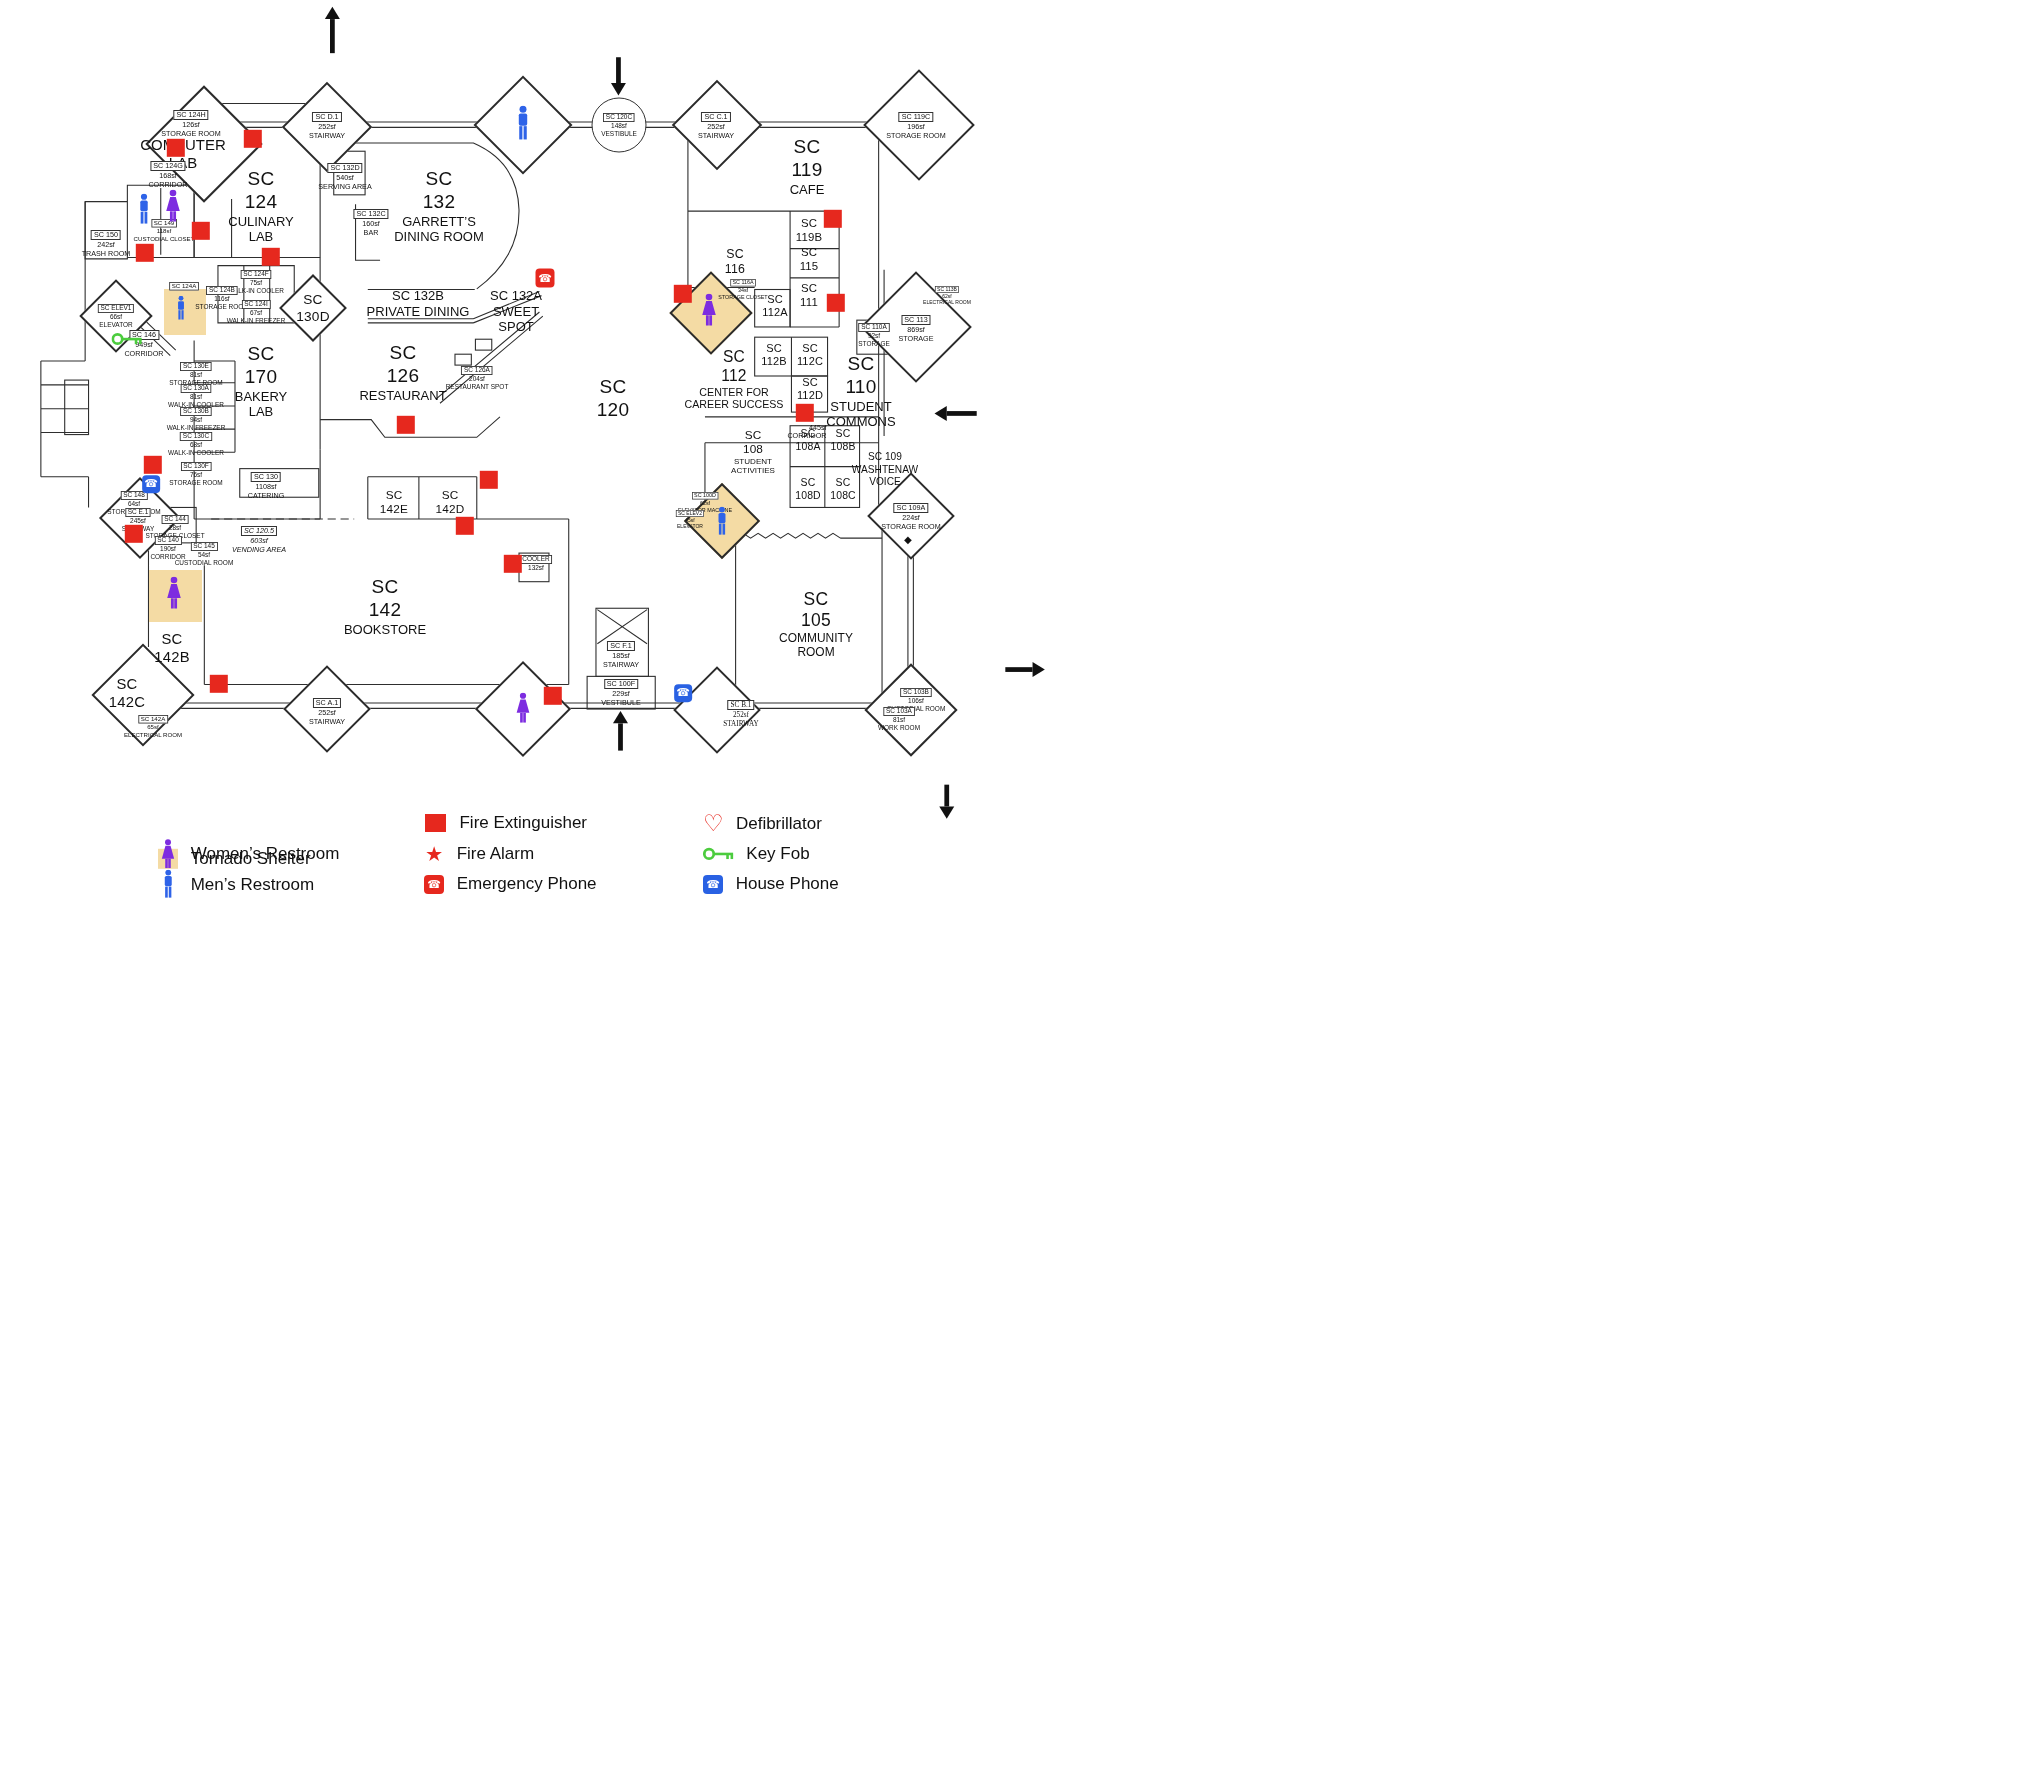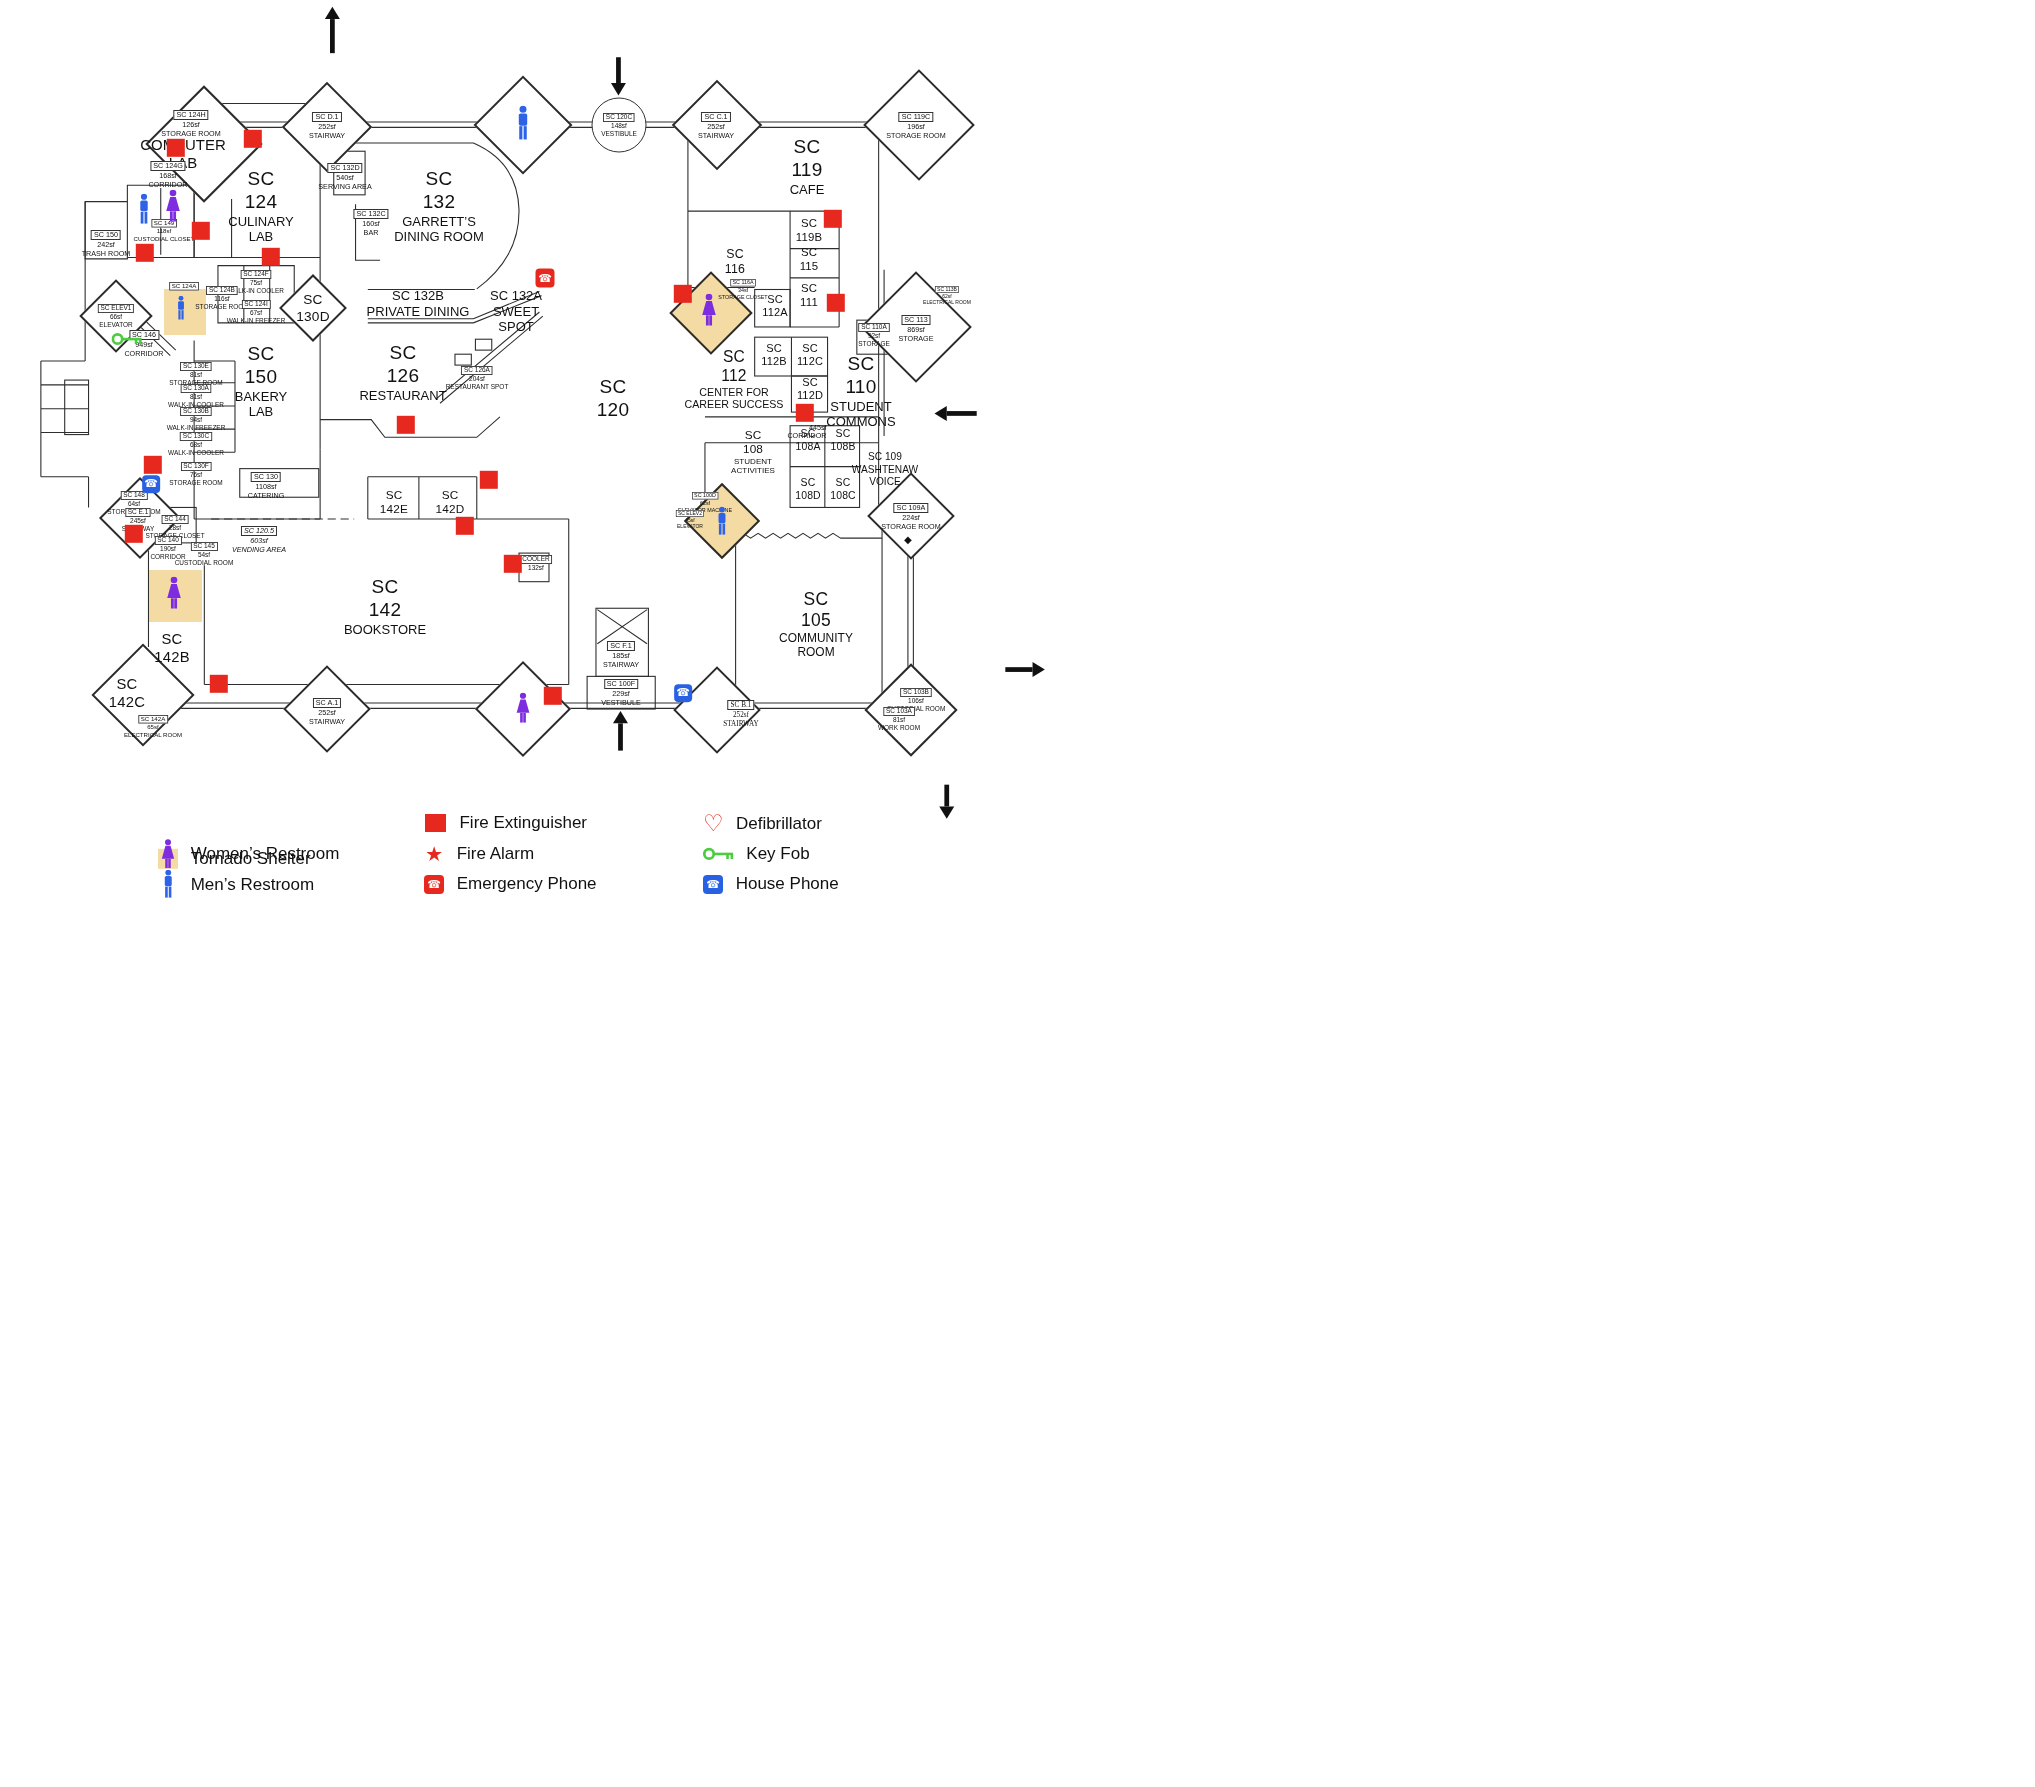--- a/index.html
+++ b/index.html
@@ -171,21 +171,21 @@
         <div>SC</div>
         <div>119</div>
       </div>
       <div class="sub">
         <div>CAFE</div>
       </div>
     </div>
     <div class="room-large" style="left: 261px; top: 343px;">
       <div class="big">
         <div>SC</div>
-        <div>150</div>
+        <div>170</div>
       </div>
       <div class="sub">
         <div>BAKERY</div>
         <div>LAB</div>
       </div>
     </div>
     <div class="room-large" style="left: 403px; top: 342px;">
       <div class="big">
         <div>SC</div>
         <div>126</div>

